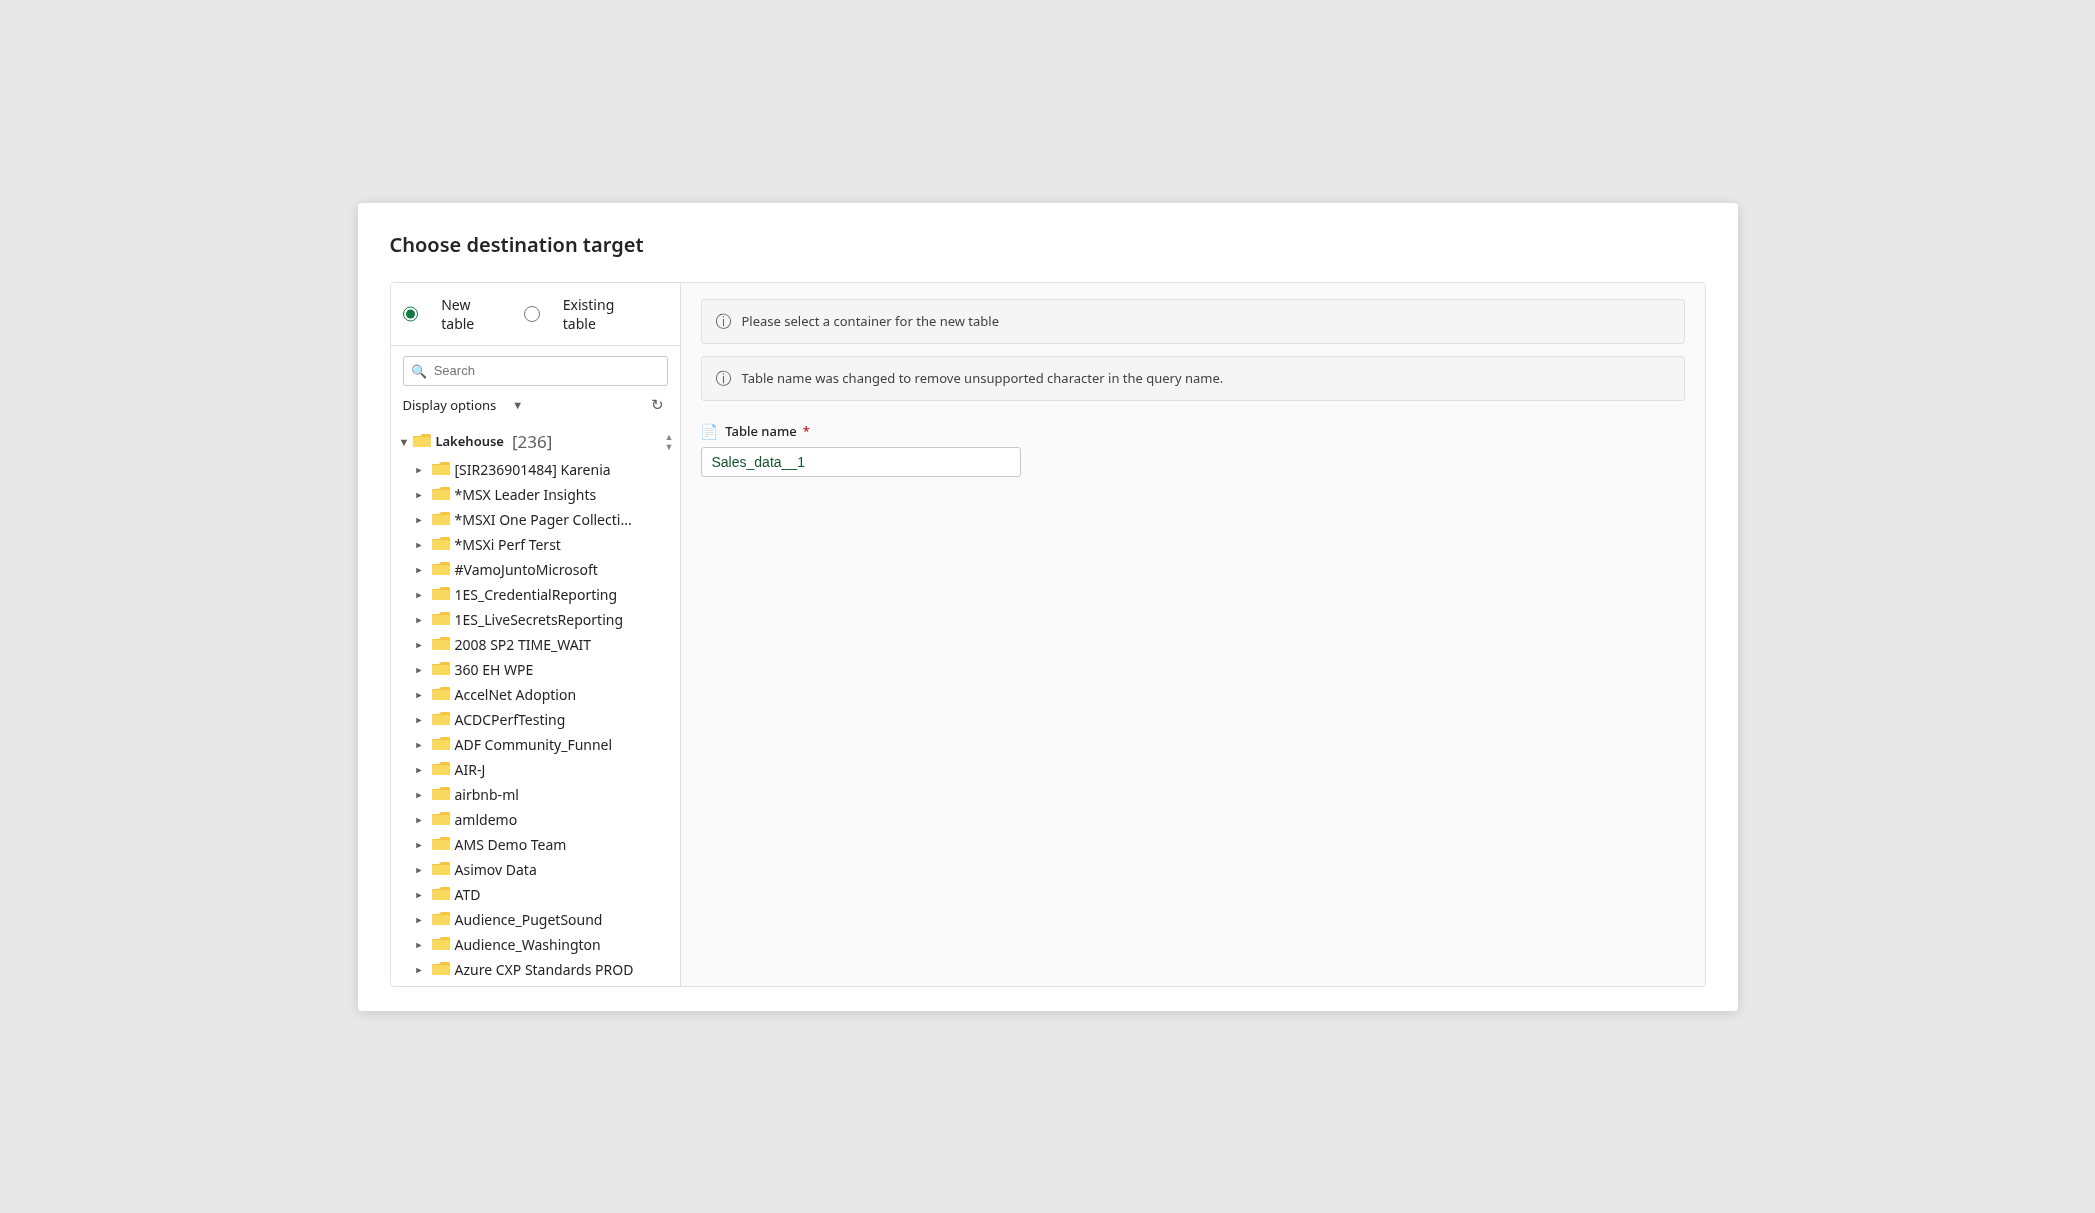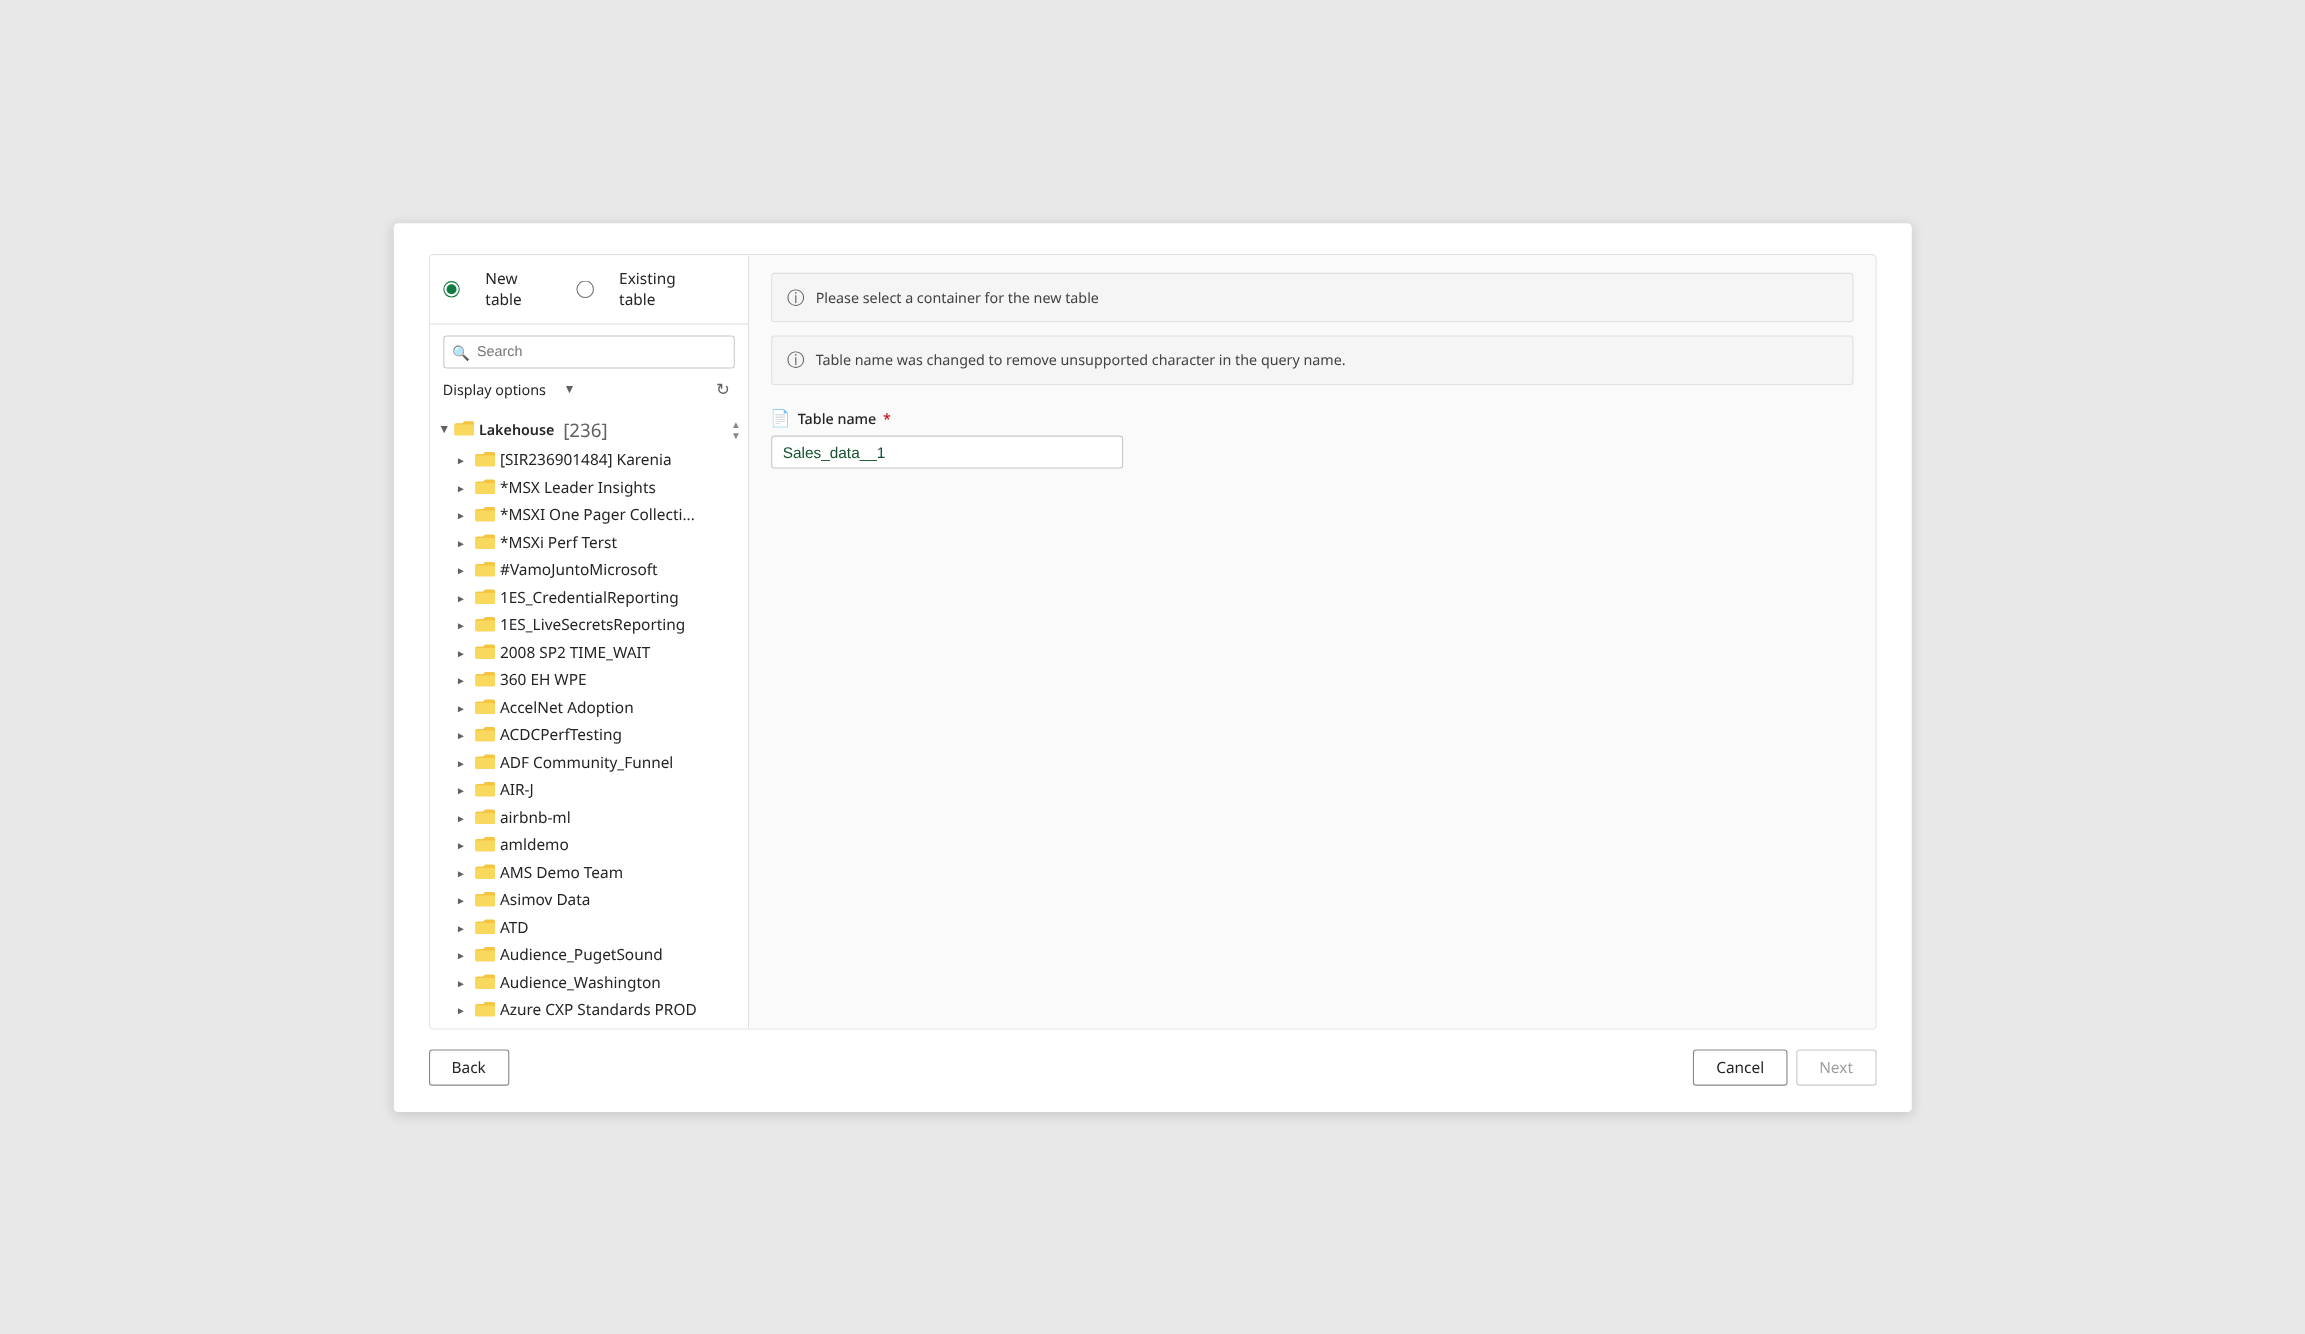--- a/index.html
+++ b/index.html
@@ -264,20 +264,21 @@
     .side-arrow {
       font-size: 9px;
       color: #888;
       line-height: 1;
     }
   </style>
 </head>
 <body>
 
 <div class="dialog">
+  <div class="dialog-title">Choose destination target</div>
 
   <div class="dialog-body">
 
     <div class="left-panel">
 
       <div class="radio-group">
         <label class="radio-option">
           <input type="radio" name="table-type" checked="" style="">
           <span>New table</span>
         </label>
@@ -571,20 +572,13 @@
         <div class="field-label">
           <span style="font-size:15px;">📄</span>
           <span>Table name</span>
           <span class="required-star">*</span>
         </div>
         <input type="text" class="text-input" value="Sales_data__1" style="">
       </div>
     </div>
   </div>
 
-  <div class="dialog-footer">
-    <button class="btn btn-back">Back</button>
-    <div class="footer-right">
-      <button class="btn btn-cancel">Cancel</button>
-      <button class="btn btn-next" disabled="">Next</button>
-    </div>
-  </div>
 </div>
 
 </body></html>

